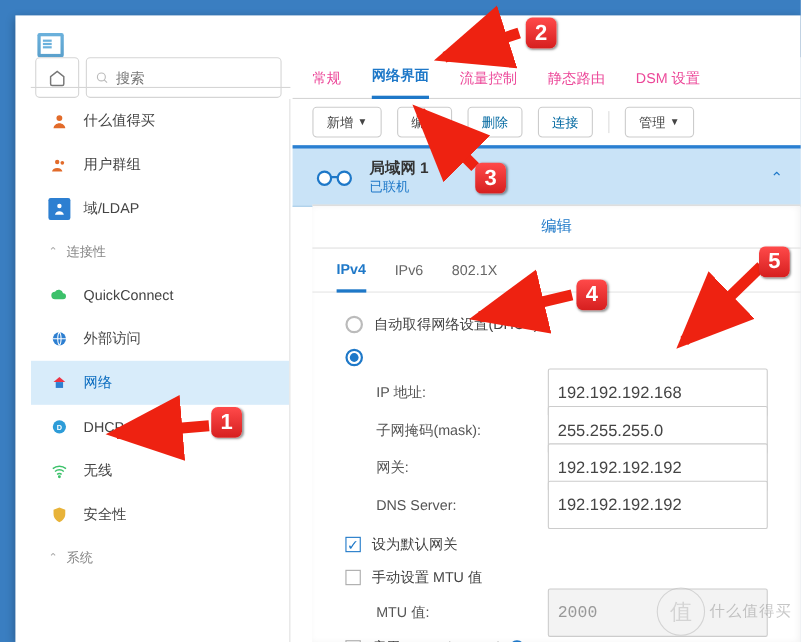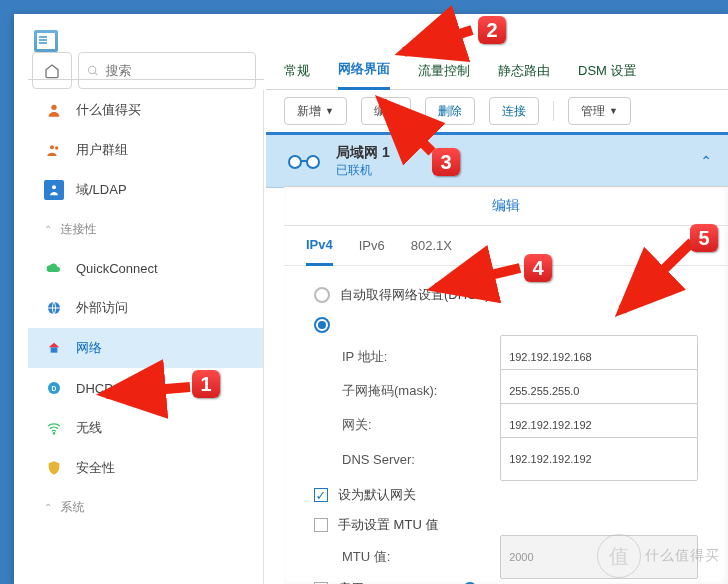--- a/index.html
+++ b/index.html
@@ -18,21 +18,21 @@
 .sidebar { position: absolute; left: 14px; top: 76px; width: 236px; bottom: 0; background:#fff; overflow:hidden; border-right:1px solid #e0e0e0; }
 .side-item { height: 40px; display:flex; align-items:center; padding: 0 16px; font-size: 13px; color:#444; cursor:pointer; }
 .side-item.selected { background:#d8ecfa; color:#0b6cbf; }
 .side-sec { height: 38px; display:flex; align-items:center; padding:0 16px; font-size:12px; color:#888; }
 .side-sec .chev { margin-right:8px; font-size:10px; color:#aaa; }
 .ico { width:20px; height:20px; margin-right:12px; display:flex; align-items:center; justify-content:center; border-radius:3px; flex-shrink:0; }
 .ico svg { width:16px; height:16px; }
 
 .main { position:absolute; left: 252px; top: 38px; right:0; bottom:0; background:#fff; }
 .tabs1 { height: 38px; border-bottom:1px solid #d5d5d5; display:flex; align-items:center; padding:0 18px; gap:28px; }
-.tab1 { font-size:13px; color:#14532d; height:38px; display:flex; align-items:center; cursor:pointer; }
+.tab1 { font-size:13px; color:#ec4899; height:38px; display:flex; align-items:center; cursor:pointer; }
 .tab1.active { color:#1e78c8; font-weight:bold; border-bottom:3px solid #1e78c8; }
 
 .toolbar { height: 42px; display:flex; align-items:center; padding:0 18px; gap:14px; }
 .tbtn { height:28px; border:1px solid #ccc; border-radius:4px; background:#fff; padding:0 12px; font-size:12px; color:#444; display:flex; align-items:center; cursor:pointer; gap:4px; }
 .tbtn.disabled { color:#0369a1; }
 .tsep { width:1px; height:20px; background:#ddd; }
 
 .iface-bar { height: 56px; background:#c9e3f7; border-top:3px solid #2a7fd1; border-bottom:1px solid #a8cce8; display:flex; align-items:center; padding:17px 22px; position:relative; }
 .iface-ico { width:32px; height:20px; margin-right:16px; position:relative; }
 .iface-ico::before, .iface-ico::after { content:""; position:absolute; width:10px; height:10px; border:2px solid #1e78c8; border-radius:50%; top:4px; }
@@ -49,21 +49,21 @@
 .tab2 { font-size:13px; color:#666; height:40px; display:flex; align-items:center; cursor:pointer; }
 .tab2.active { color:#1e78c8; font-weight:bold; border-bottom:3px solid #1e78c8; }
 
 .form { padding: 14px 30px 0 30px; font-size:13px; color:#444; }
 .radio-row { display:flex; align-items:center; height:30px; }
 .radio { width:16px; height:16px; border-radius:50%; border:2px solid #bbb; margin-right:10px; display:flex; align-items:center; justify-content:center; }
 .radio.checked { border-color:#1e78c8; }
 .radio.checked::after { content:""; width:8px; height:8px; border-radius:50%; background:#1e78c8; }
 .field-row { display:flex; align-items:center; height:34px; padding-left:28px; }
 .field-label { width:160px; color:#555; }
-.field-input { width:200px; height:44px; border:1px solid #ccc; border-radius:2px; padding:0 8px; font-size:11px; color:#444; background:#fff; }
+.field-input { width:200px; height:44px; border:1px solid #ccc; border-radius:2px; padding:0 8px; font-size:15px; color:#444; background:#fff; }
 .check-row { display:flex; align-items:center; height:30px; }
 .check { width:14px; height:14px; border:1px solid #aaa; margin-right:10px; display:flex; align-items:center; justify-content:center; }
 .check.checked { border-color:#1e78c8; color:#1e78c8; }
 .info-ico { display:inline-flex; width:14px; height:14px; border-radius:50%; background:#1e78c8; color:#fff; font-size:10px; align-items:center; justify-content:center; margin-left:6px; font-style:italic; font-weight:bold; }
 
 
 .anno { position:absolute; pointer-events:none; }
 .num { width:28px; height:28px; background:linear-gradient(#ff4a4a,#d61f1f); border-radius:6px; color:#fff; font-weight:bold; font-size:20px; display:flex; align-items:center; justify-content:center; font-family:Arial; box-shadow:1px 1px 2px rgba(0,0,0,0.4); }
 
 .watermark { position:absolute; right:8px; bottom:6px; display:flex; align-items:center; opacity:0.55; }
@@ -250,21 +250,21 @@
       <div class="check-row" style="margin-top:4px">
         <span class="check checked">✓</span>
         <span>设为默认网关</span>
       </div>
       <div class="check-row">
         <span class="check"></span>
         <span>手动设置 MTU 值</span>
       </div>
       <div class="field-row">
         <div class="field-label">MTU 值:</div>
-        <input class="field-input" style="background: rgb(243, 243, 243); color: rgb(153, 153, 153);" disabled="" value="2000">
+        <input class="field-input" style="background: rgb(243, 243, 243); color: rgb(153, 153, 153); font-family: Liberation Mono, monospace;" disabled="" value="2000">
       </div>
       <div class="check-row">
         <span class="check"></span>
         <span>启用 VLAN (802.1Q)</span>
         <span class="info-ico">i</span>
       </div>
 
     </div>
   </div>
 </div>

